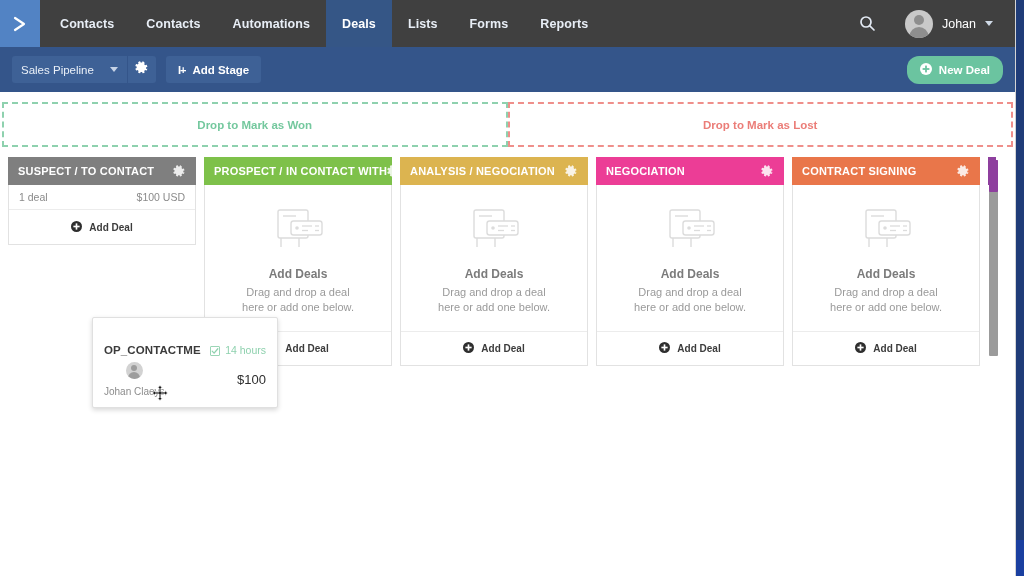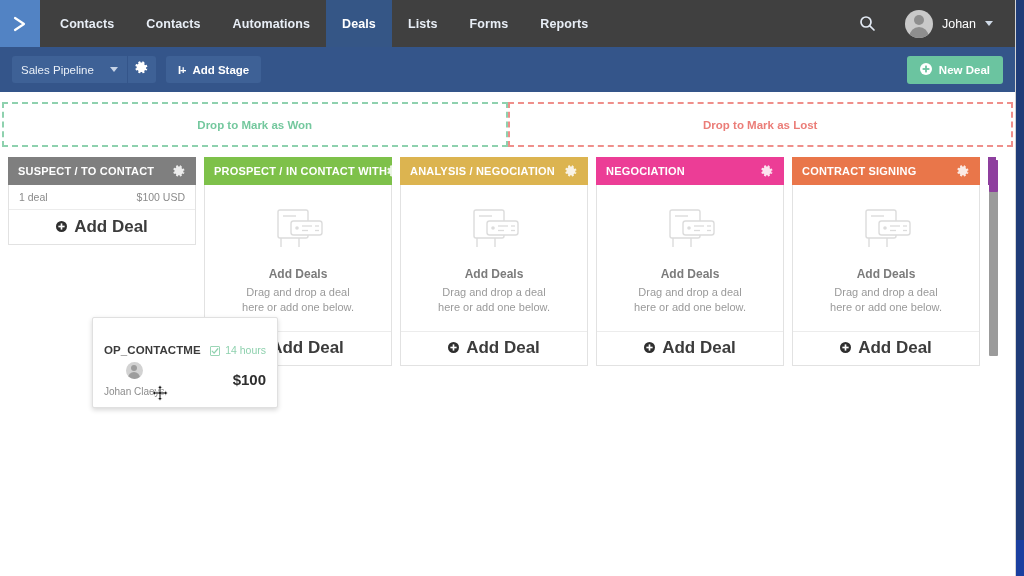--- a/index.html
+++ b/index.html
@@ -61,21 +61,21 @@
     justify-content:center; cursor:pointer;
   }
   .addstage {
     margin-left:10px; background:#3e6196; color:#ffffff; font-size:11.5px; font-weight:bold;
     height:27px; border-radius:3px; display:flex; align-items:center; gap:7px;
     padding:0 12px; cursor:pointer;
   }
   .addstage .sicon { font-size:11px; font-weight:bold; letter-spacing:-1px; }
   .newdeal {
     margin-left:auto; background:#6bc4a0; color:#ffffff; font-size:11.5px; font-weight:bold;
-    height:28px; border-radius:3px; display:flex; align-items:center; gap:7px;
+    height:28px; border-radius:12px; display:flex; align-items:center; gap:7px;
     padding:0 13px; cursor:pointer;
   }
 
   
   .dropzones { position:absolute; top:102px; left:0; width:1015px; height:45px; display:flex; padding:0 2px; }
   .dz { flex:1; display:flex; align-items:center; justify-content:center;
         font-size:11.5px; font-weight:bold; }
   .dz.won  { border:2px dashed #8ed1ae; color:#74c89e; }
   .dz.lost { border:2px dashed #ef8f8b; color:#eb7d78; }
 
@@ -89,21 +89,21 @@
   }
   .colgear { opacity:.85; cursor:pointer; display:flex; flex:0 0 13px; }
   .colbody { background:#ffffff; border:1px solid #e2e2e2; border-top:none; }
 
   .statsrow {
     display:flex; justify-content:space-between; padding:6px 10px;
     font-size:10.5px; color:#8a8a8a; border-bottom:1px solid #ececec;
   }
   .addfoot {
     display:flex; align-items:center; justify-content:center; gap:7px;
-    height:34px; font-size:17px; font-weight:bold; color:#3c3c3c;
+    height:34px; font-size:10px; font-weight:bold; color:#3c3c3c;
     border-top:1px solid #ececec; cursor:pointer;
   }
   .addfoot.noborder { border-top:none; }
   .emptystate { padding:22px 10px 16px; text-align:center; }
   .emptyart { display:flex; justify-content:center; margin-bottom:14px; }
   .emptytitle { font-size:12px; font-weight:bold; color:#7b7b7b; margin-bottom:4px; }
   .emptytext { font-size:11px; color:#9a9a9a; line-height:1.35; padding:0 22px; }
 
   
   .sliver { width:8px; flex:0 0 8px; }
@@ -119,21 +119,21 @@
   .dctitle { font-size:11.5px; font-weight:bold; color:#3b3b3b; letter-spacing:.1px; }
   .dctime { display:flex; align-items:flex-end; gap:5px; font-size:10.5px; color:#8ed1ae; }
   .chk { width:10px; height:10px; border:1px solid #9bd6b6; border-radius:1px;
          display:flex; align-items:center; justify-content:center; }
   .chk svg { display:block; }
   .dcrow2 { display:flex; justify-content:space-between; align-items:center; margin-top:6px; }
   .dcwho { display:flex; align-items:center; gap:7px; font-size:10px; color:#8b8b8b;flex-direction:column; }
   .dcav { width:17px; height:17px; border-radius:50%; background:#d2d2d2; position:relative; overflow:hidden; flex:0 0 17px; }
   .dcav::before { content:""; position:absolute; left:50%; top:3px; width:6px;height:6px;border-radius:50%;background:#9d9d9d;transform:translateX(-50%); }
   .dcav::after  { content:""; position:absolute; left:50%; top:10px; width:12px;height:9px;border-radius:7px 7px 0 0;background:#9d9d9d;transform:translateX(-50%); }
-  .dcamount { font-size:15px; font-weight:bold; color:#2e2e2e; }
+  .dcamount { font-size:13px; font-weight:normal; color:#2e2e2e; }
 
   
   .movecursor { position:absolute; left:152px; top:385px; width:16px; height:16px; }
 
   
   .vscroll-board {
     position:absolute; top:160px; left:989px; width:9px; height:196px;
     background:#9b9b9b; border-radius:1px;
   }
   .vscroll-board .thumb { position:absolute; top:0; left:0; width:9px; height:32px; background:#8e3f9e; border-radius:1px; }

